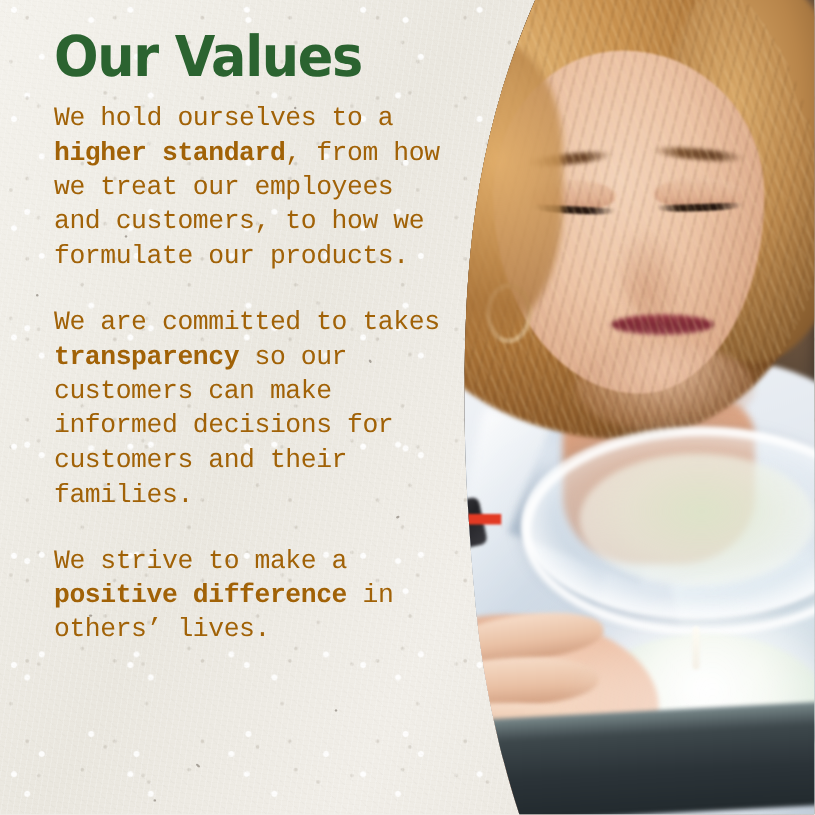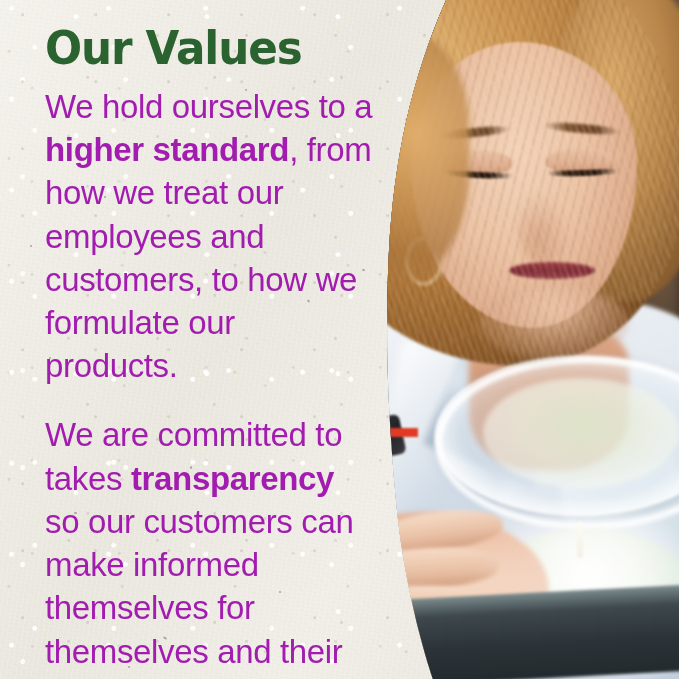--- a/index.html
+++ b/index.html
@@ -326,24 +326,24 @@
     font-weight: 700;
     font-size: 47px;
     line-height: 1.04;
     letter-spacing: -1.2px;
     color: #2b6330;
     transform: scaleX(.93);
     transform-origin: left center;
   }
   .values-para {
     margin: 0 0 26px 0;
-    font-family: Liberation Sans, sans-serif;
-    font-size: 33px;
+    font-family: Liberation Mono, monospace;
+    font-size: 22px;
     line-height: 1.31;
-    color: #a21caf;
+    color: #a16207;
     letter-spacing: -.35px;
   }
   .values-para:last-child { margin-bottom: 0; }
   .values-para b { font-weight: 700; }
 </style>
 </head>
 <body>
 
 <div class="canvas">
 
@@ -410,16 +410,17 @@
       <div class="ph-glow"></div>
       <div class="ph-counter-edge"></div>
       <div class="ph-counter"></div>
     </div>
   </div>
 
   <div class="text-col">
     <h1 class="values-title">Our Values</h1>
 
     <p class="values-para"><span>We hold ourselves to a </span><b>higher standard</b><span>, from how we treat our employees and customers, to how we formulate our products.</span></p>
-    <p class="values-para"><span>We are committed to takes </span><b>transparency</b><span> so our customers can make informed themselves for themselves and their families.</span></p>
+    <p class="values-para"><span>We are committed to takes </span><b>transparency</b><span> so our customers can make informed decisions for customers and their families.</span></p>
+    <p class="values-para"><span>We strive to make a </span><b>positive difference</b><span> in others’ lives.</span></p>
   </div>
 
 </div>
 
 </body></html>

